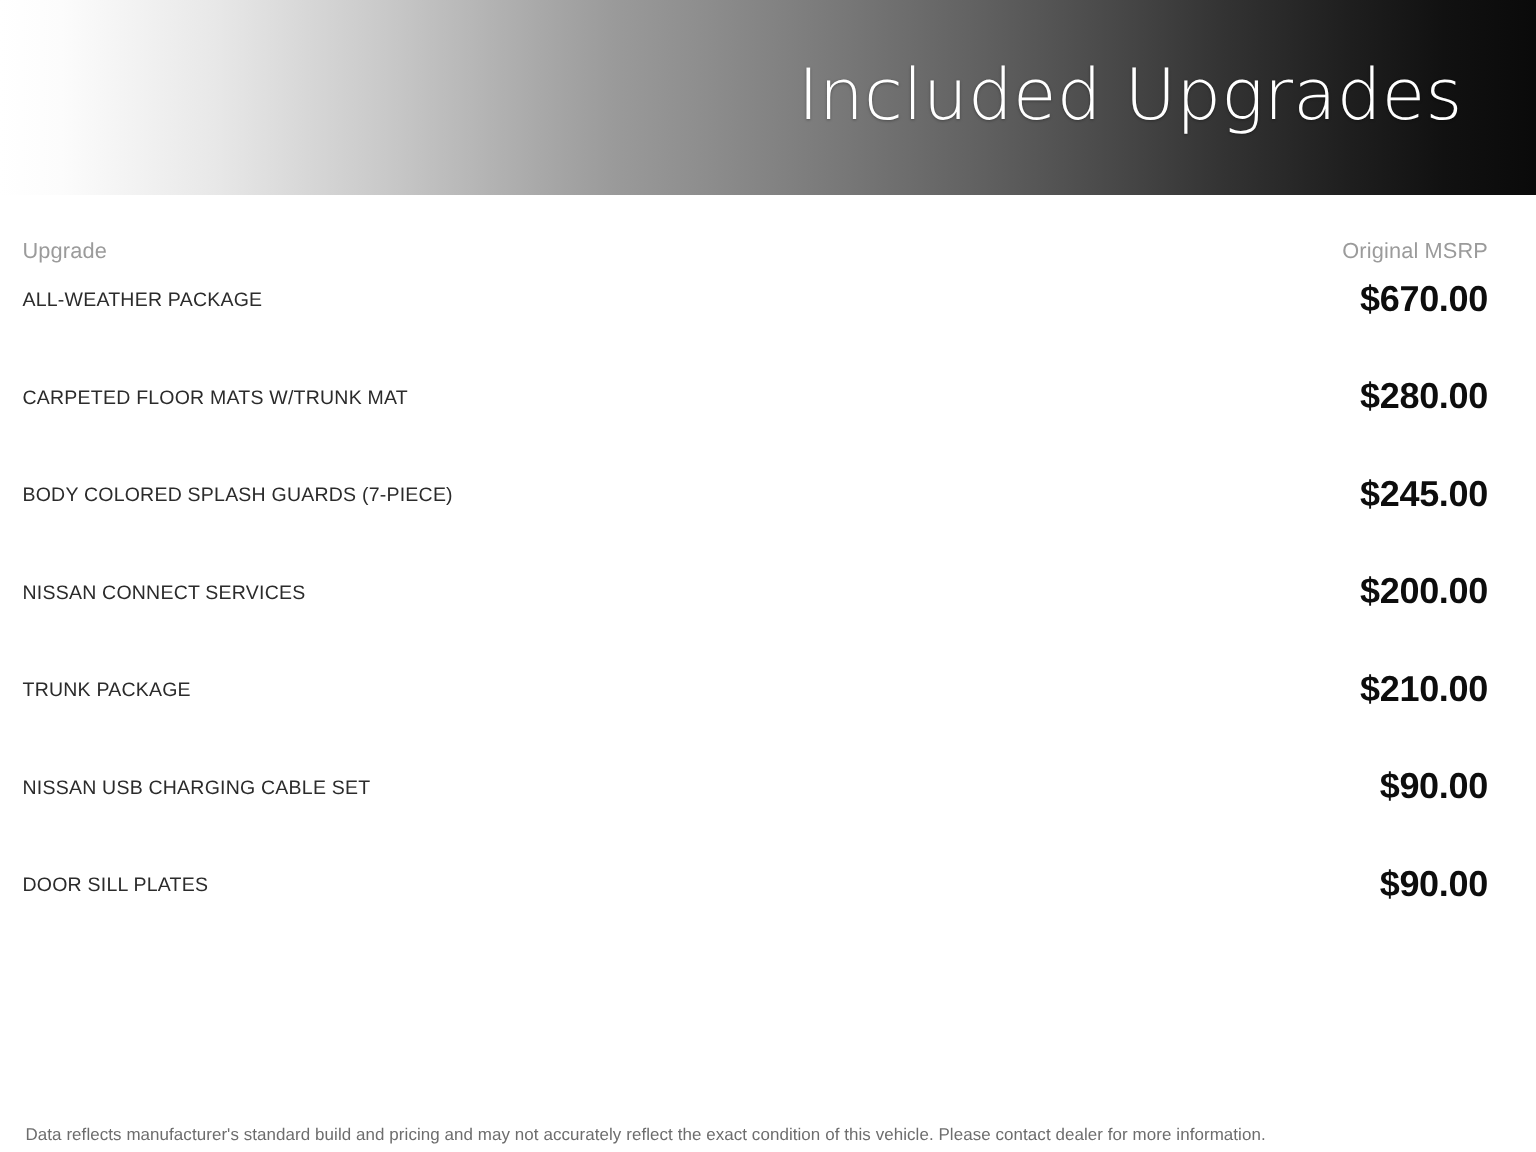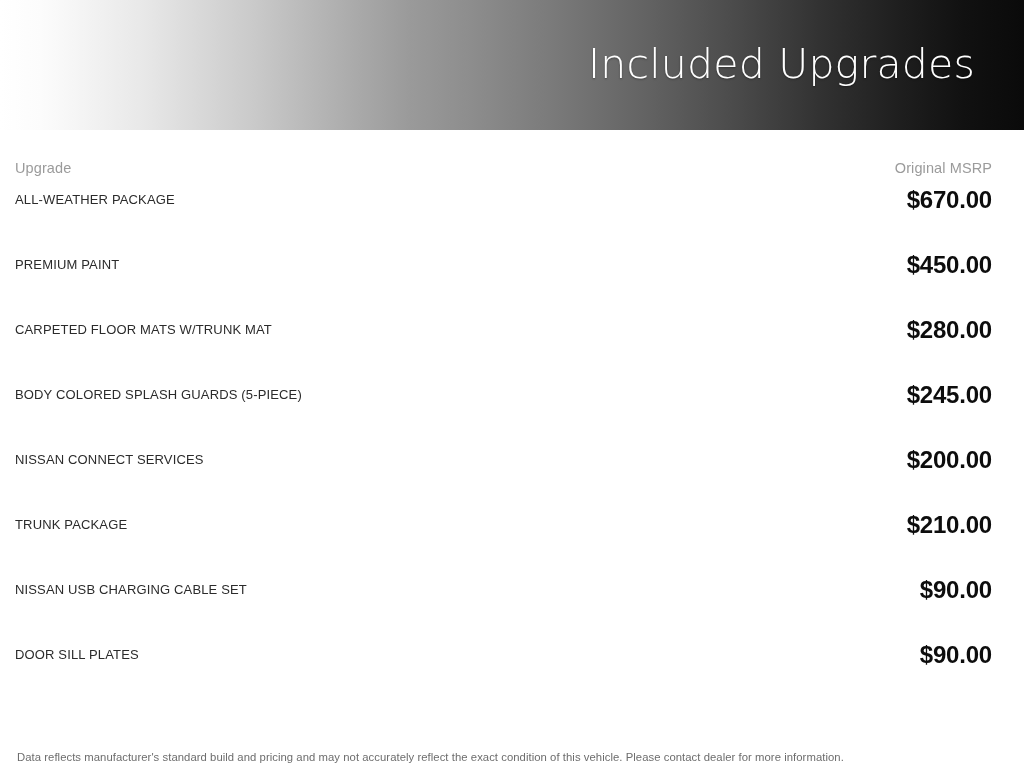--- a/index.html
+++ b/index.html
@@ -35,21 +35,21 @@
                 #1e1e1e 88%,
                 #111111 94%,
                 #0a0a0a 100%);
     box-sizing: border-box;
   }
   .header-title {
     position: absolute;
     right: 49px;
     top: 38px;
     color: #ffffff;
-    font-size: 41px;
+    font-size: 47px;
     line-height: 52px;
     font-weight: 300;
     letter-spacing: 0.2px;
     white-space: nowrap;
     text-shadow: 0 1px 2px rgba(0,0,0,0.35);
     font-family: "DejaVu Sans", sans-serif;
   }
 
   
   .sheet {
@@ -136,29 +136,25 @@
     <div class="col-head name">Upgrade</div>
     <div class="col-head msrp">Original MSRP</div>
   </div>
 
   <div class="rows" id="rows-container">
       <div class="row">
         <div class="row-name">ALL-WEATHER PACKAGE</div>
         <div class="row-price">$670.00</div>
       </div>
       <div class="row">
-        <div class="row-name">PREMIUM PAINT</div>
-        <div class="row-price">$450.00</div>
-      </div>
-      <div class="row">
         <div class="row-name">CARPETED FLOOR MATS W/TRUNK MAT</div>
         <div class="row-price">$280.00</div>
       </div>
       <div class="row">
-        <div class="row-name">BODY COLORED SPLASH GUARDS (5-PIECE)</div>
+        <div class="row-name">BODY COLORED SPLASH GUARDS (7-PIECE)</div>
         <div class="row-price">$245.00</div>
       </div>
       <div class="row">
         <div class="row-name">NISSAN CONNECT SERVICES</div>
         <div class="row-price">$200.00</div>
       </div>
       <div class="row">
         <div class="row-name">TRUNK PACKAGE</div>
         <div class="row-price">$210.00</div>
       </div>

